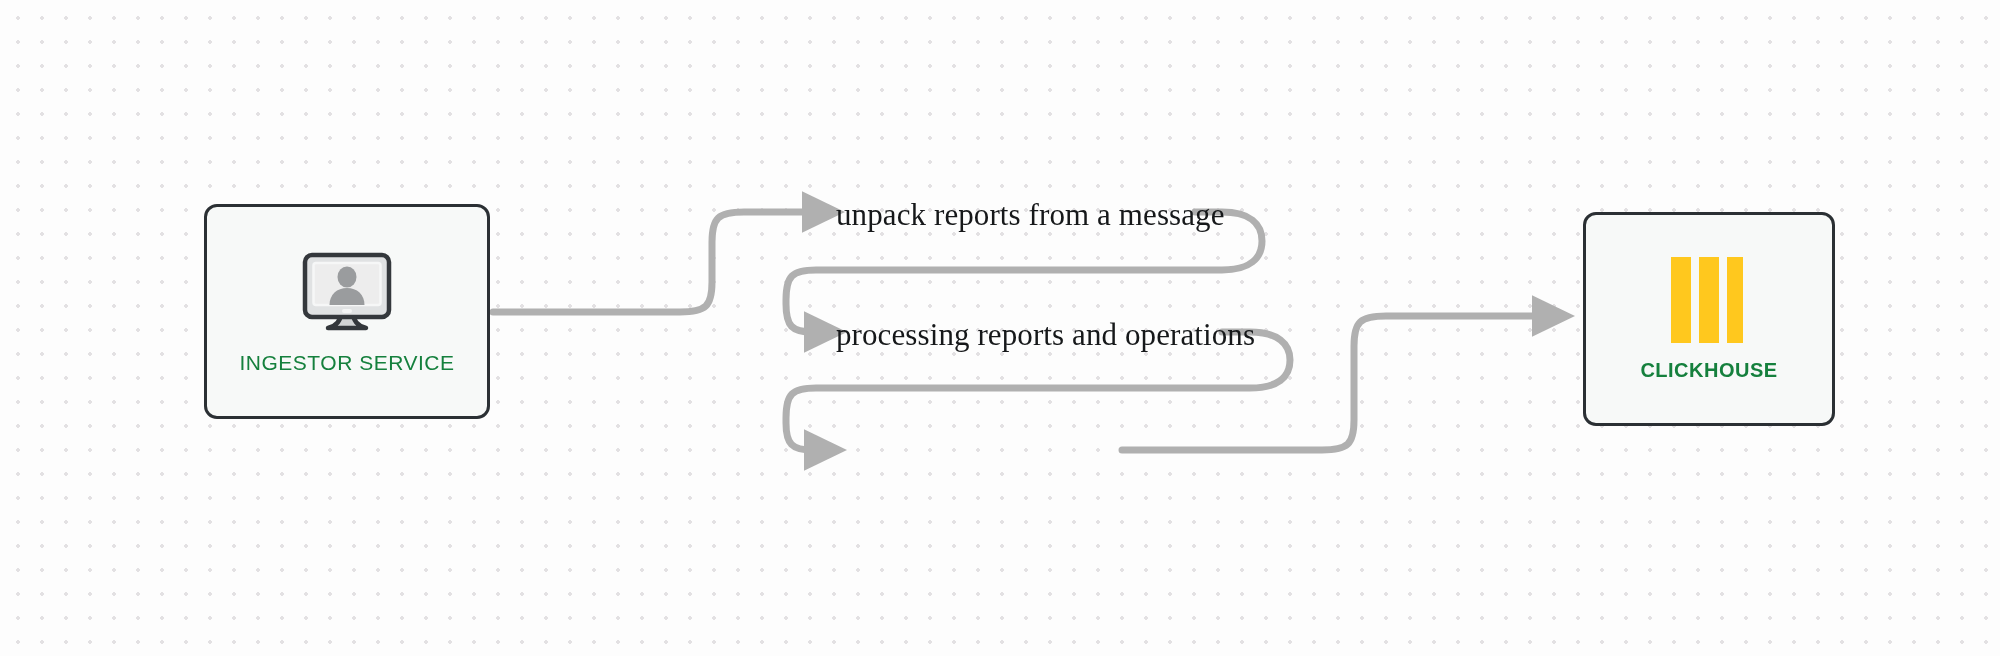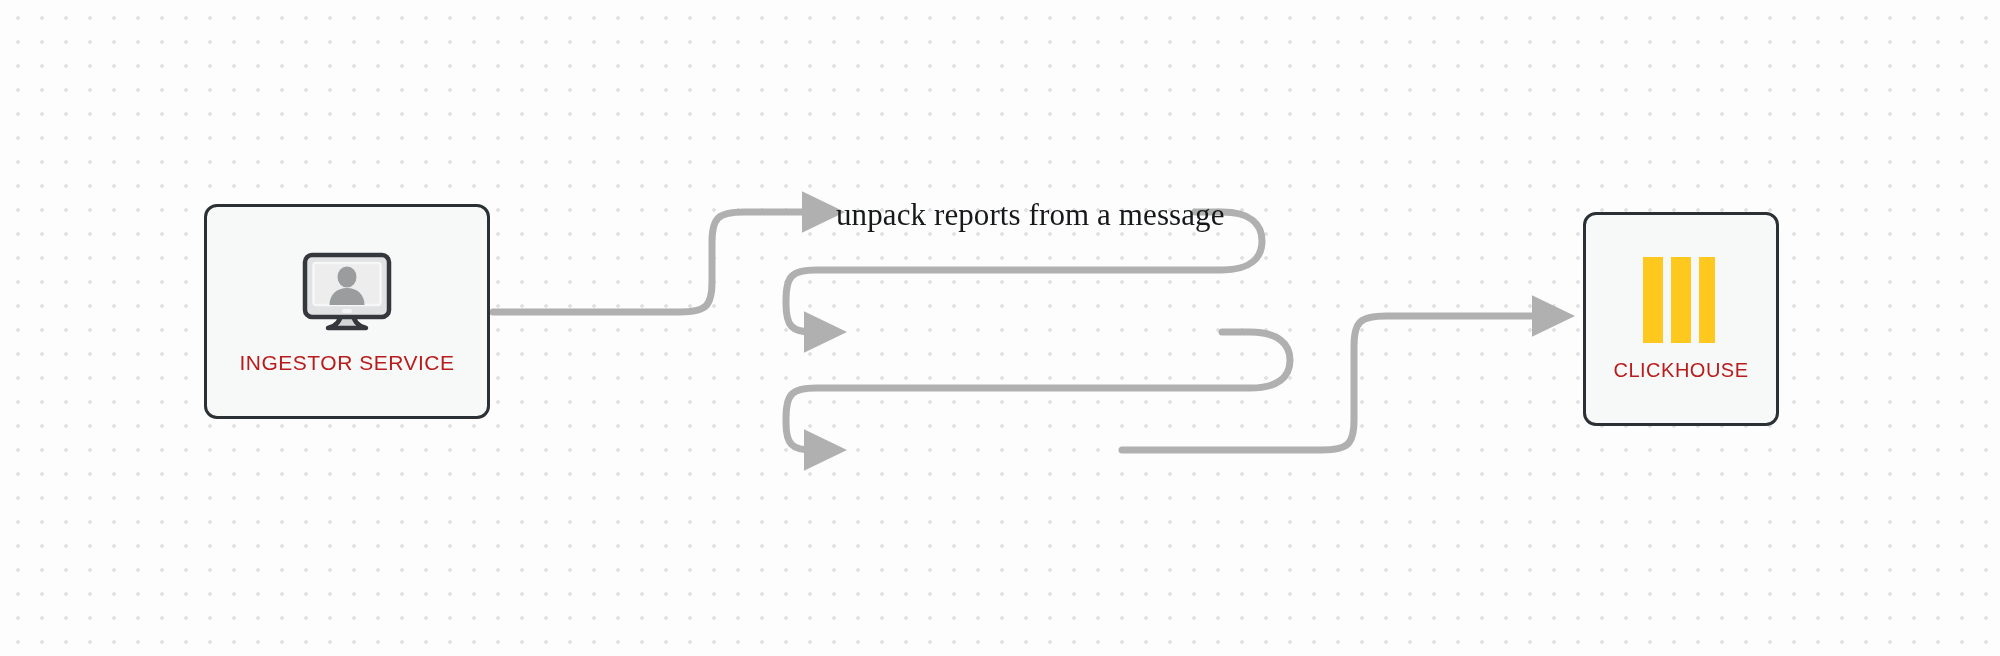--- a/index.html
+++ b/index.html
@@ -36,39 +36,40 @@
     border: 3.5px solid #2b3034;
     border-radius: 13px;
     display: flex;
     flex-direction: column;
     align-items: center;
     justify-content: center;
   }
   .node-label {
     font-family: "Liberation Sans", sans-serif;
     letter-spacing: 0.5px;
-    color: #b91c1c;
+    color: #15803d;
     text-align: center;
     white-space: nowrap;
   }
   #node-ingestor {
     left: 204px;
     top: 204px;
     width: 286px;
     height: 215px;
   }
   #node-ingestor .node-label {
     font-size: 21px;
     margin-top: 14px;
   }
   #node-clickhouse {
     left: 1583px;
     top: 212px;
-    width: 196px;
+    width: 252px;
     height: 214px;
+    font-weight: bold;
   }
   #node-clickhouse .node-label {
     font-size: 20px;
     margin-top: 16px;
   }
   .monitor-icon { display: block; }
   .ch-icon { display: block; }
   .edge-label {
     position: absolute;
     font-family: Liberation Serif, serif;
@@ -152,14 +153,15 @@
       <svg class="ch-icon" width="88" height="86" viewBox="0 0 88 86" aria-hidden="true">
         <rect x="6" y="0" width="20" height="86" fill="#ffc81e"></rect>
         <rect x="34" y="0" width="20" height="86" fill="#ffc81e"></rect>
         <rect x="62" y="0" width="16" height="86" fill="#ffc81e"></rect>
       </svg>
     </span>
     <span class="node-label">CLICKHOUSE</span>
   </div>
 
   <div class="edge-label" id="label-unpack">unpack reports from a message</div>
+  <div class="edge-label" id="label-processing">processing reports and operations</div>
 
 </div>
 
 </body></html>

